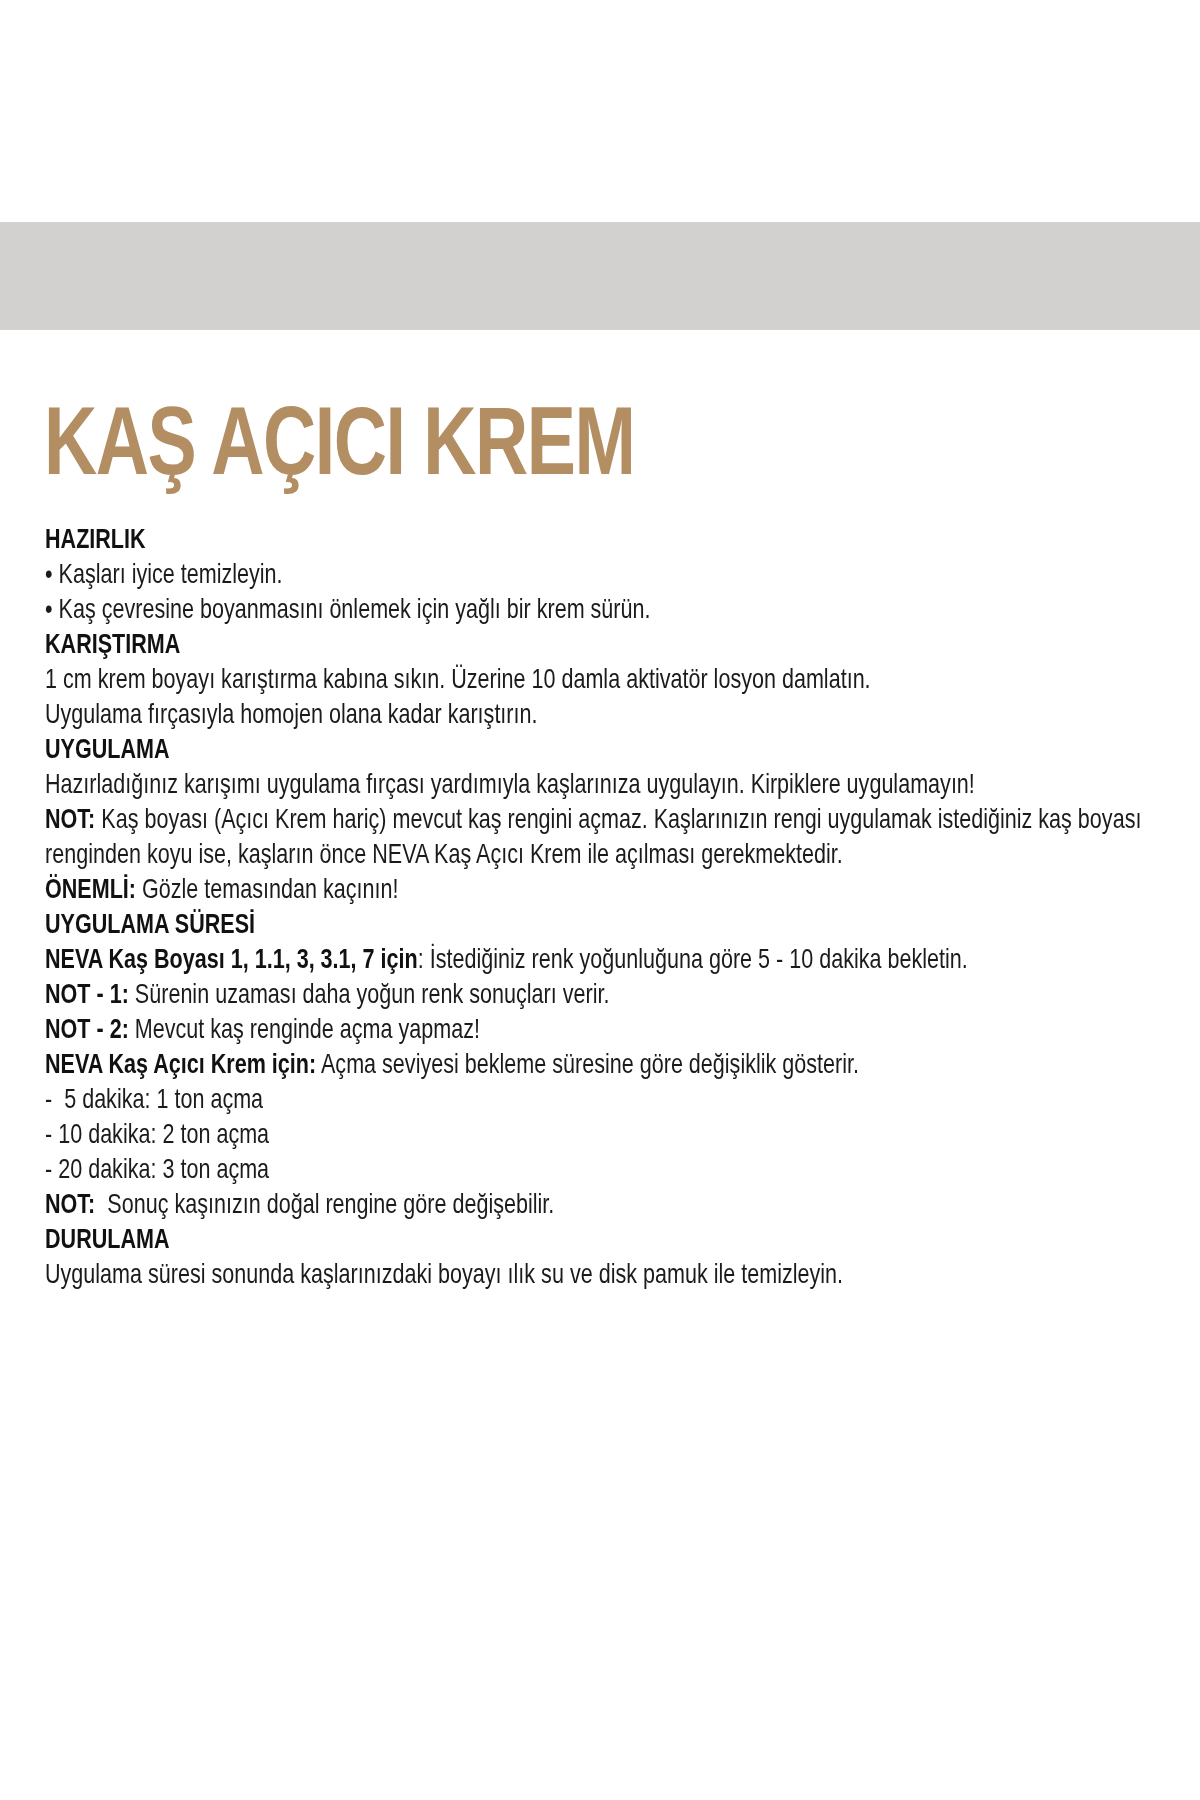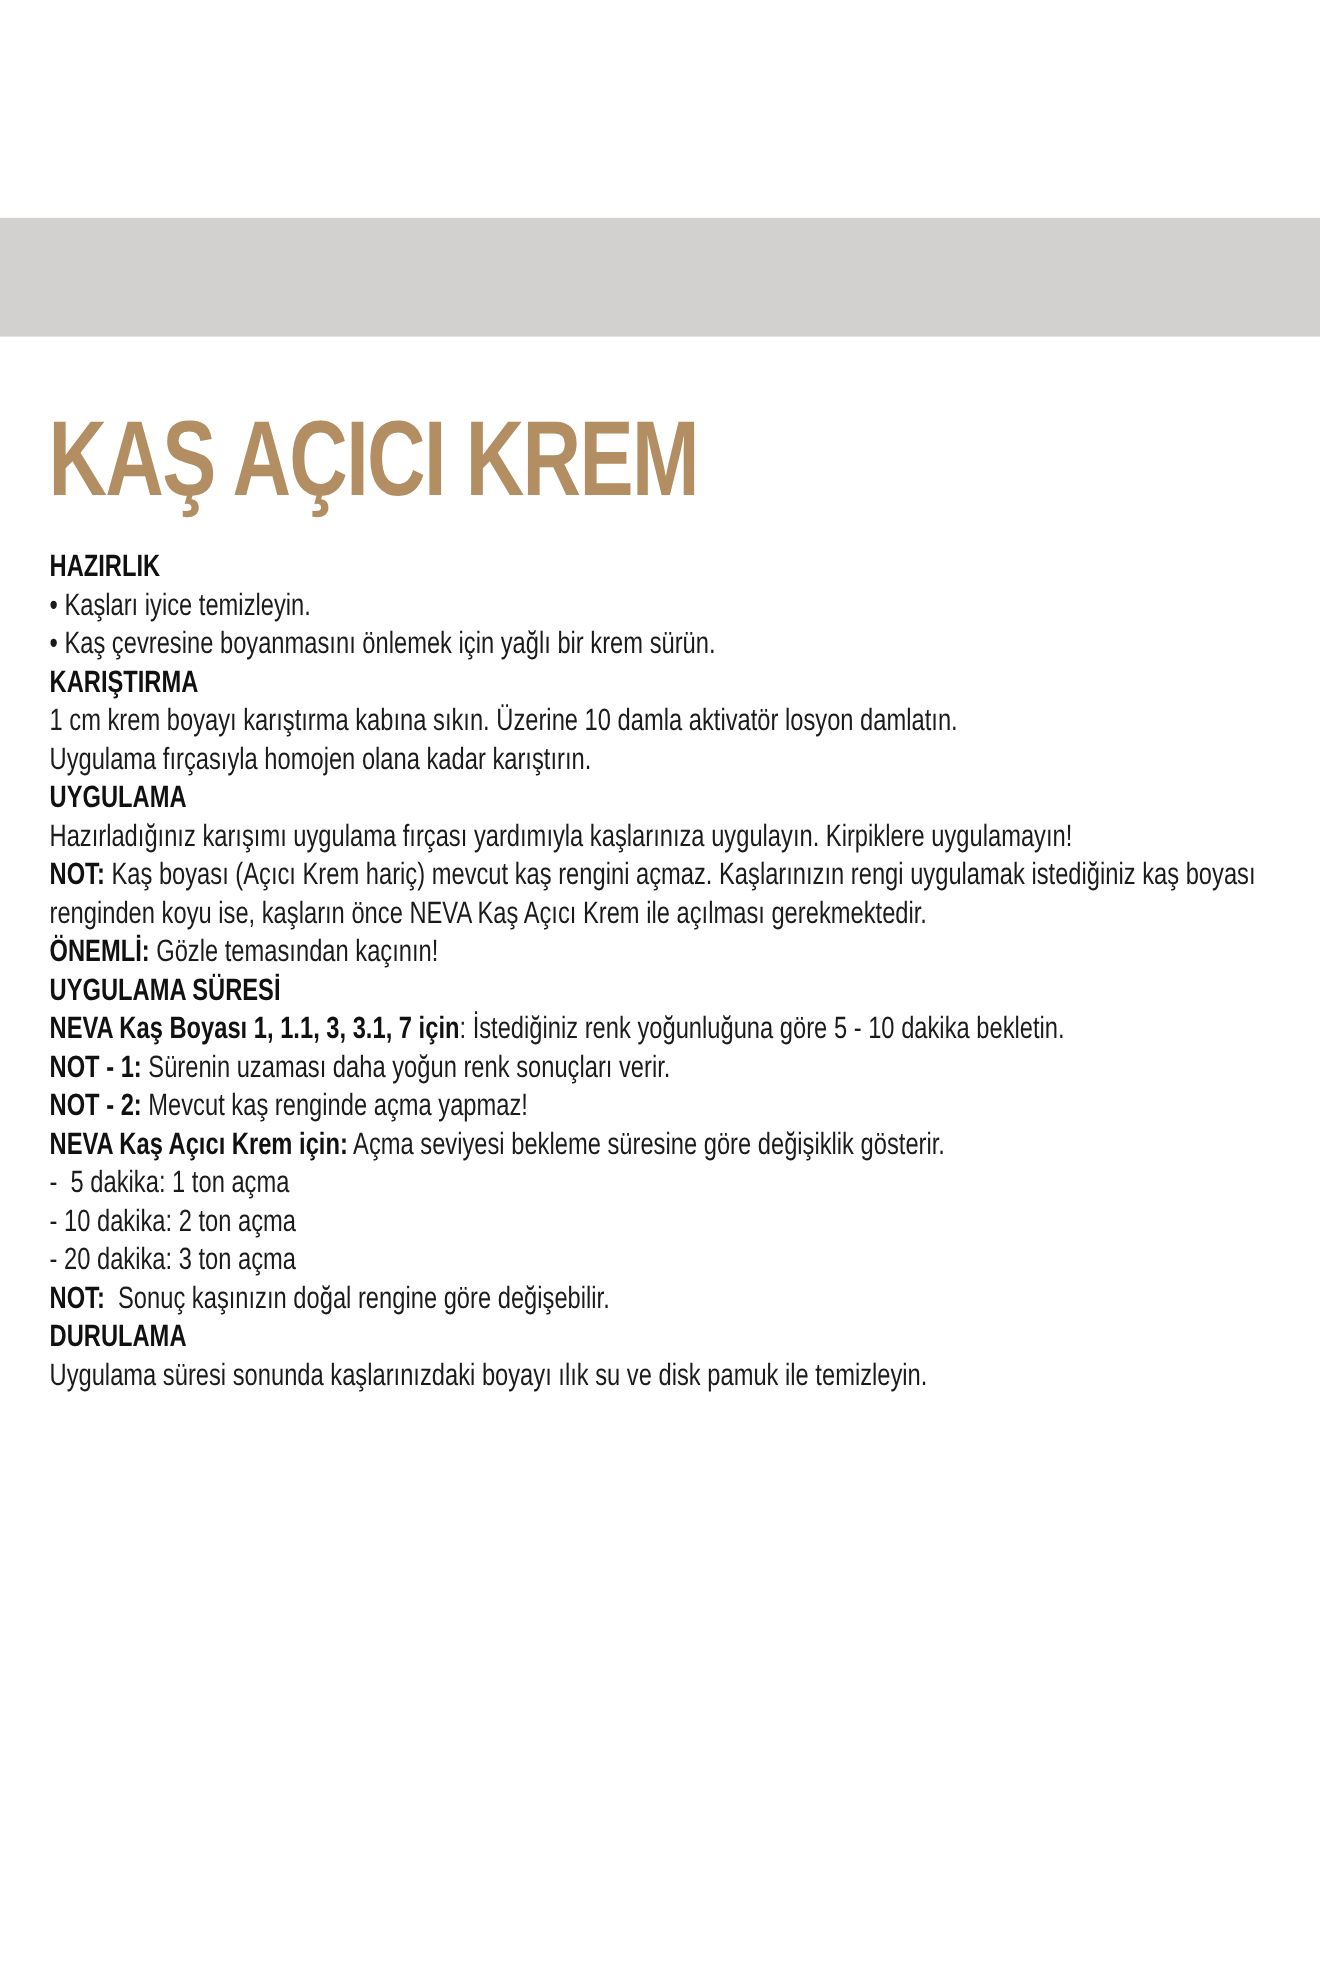--- a/index.html
+++ b/index.html
@@ -9,20 +9,21 @@
     height: 1800px;
     background: #ffffff;
     overflow: hidden;
     font-family: "Liberation Sans", sans-serif;
   }
   .page {
     position: relative;
     width: 1200px;
     height: 1452px;
     background: #ffffff;
+    margin-top: 24px;
   }
   .band {
     position: absolute;
     top: 198px;
     left: 0;
     width: 1200px;
     height: 108px;
     background: #d3d0d0;
   }
   .title {

